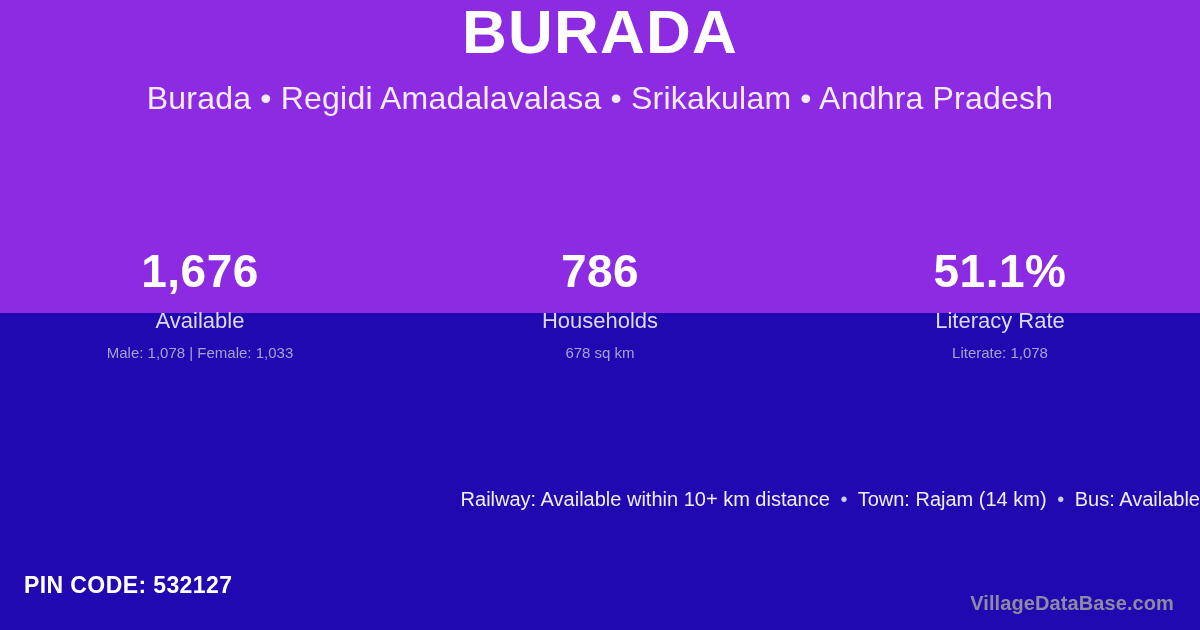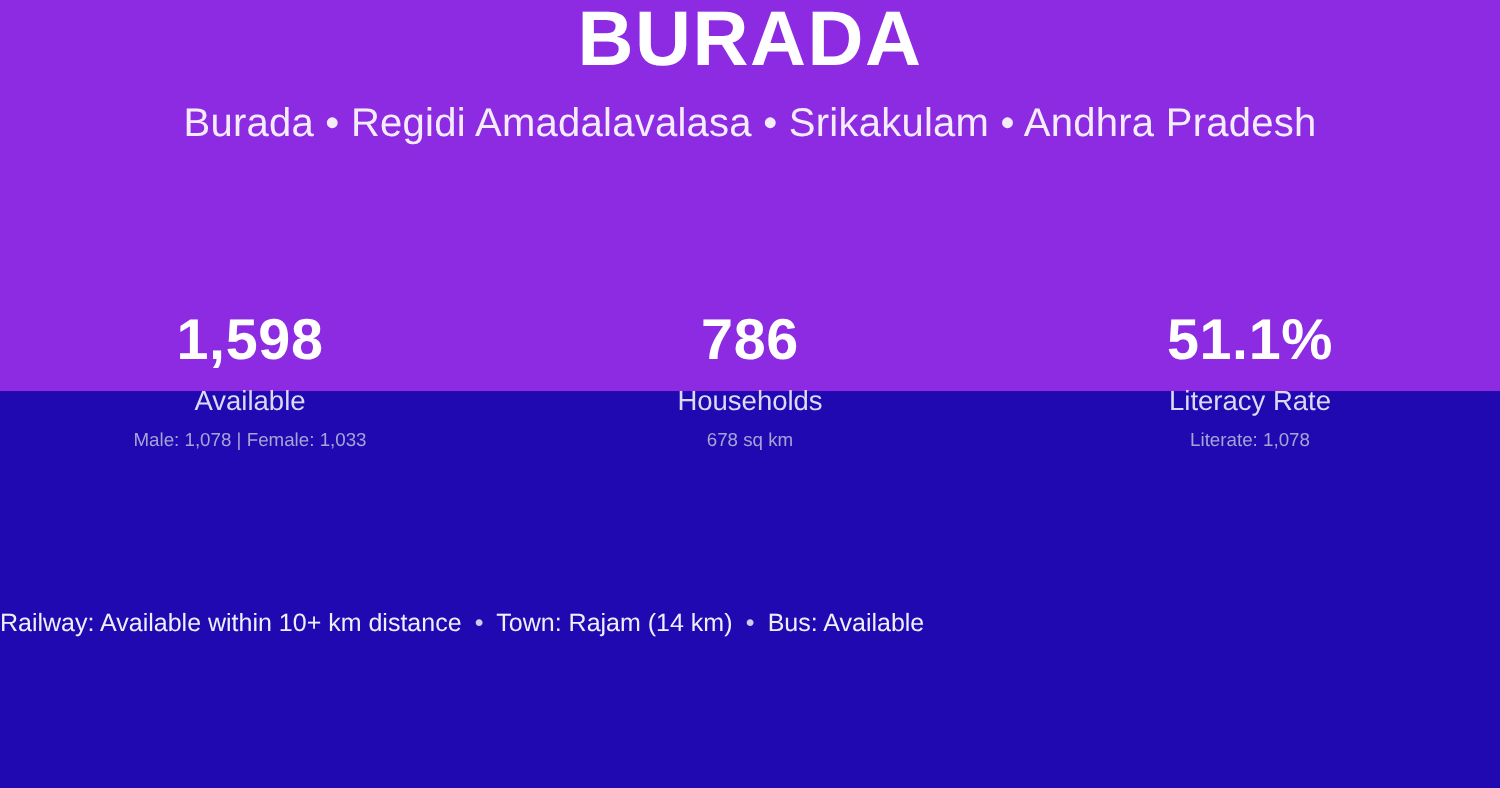--- a/index.html
+++ b/index.html
@@ -100,21 +100,21 @@
     font-weight: normal;
     color: #a6a3d6;
   }
 
   
   .infra {
     position: absolute;
     left: 0;
     top: 487px;
     width: 1200px;
-    text-align: left;
+    text-align: right;
     font-size: 20px;
     line-height: 1.2;
     color: #f0eefb;
   }
   .infra .sep {
     color: #cfcbee;
     padding: 0 5px;
   }
 
   
@@ -155,21 +155,21 @@
   <div class="band-bottom"></div>
 
   <div class="header">
     <h1 class="village-title">BURADA</h1>
     <p class="village-breadcrumb">Burada • Regidi Amadalavalasa • Srikakulam • Andhra Pradesh</p>
   </div>
 
   <div class="stats">
 
     <div class="stat">
-      <div class="stat-value">1,598</div>
+      <div class="stat-value">1,676</div>
       <div class="stat-label">Available</div>
       <div class="stat-sub">Male: 1,078 | Female: 1,033</div>
     </div>
 
     <div class="stat">
       <div class="stat-value">786</div>
       <div class="stat-label">Households</div>
       <div class="stat-sub">678 sq km</div>
     </div>
 
@@ -182,14 +182,18 @@
   </div>
 
   <div class="infra">
     <span>Railway: Available within 10+ km distance</span>
     <span class="sep">•</span>
     <span>Town: Rajam (14 km)</span>
     <span class="sep">•</span>
     <span>Bus: Available</span>
   </div>
 
+  <div class="footer">
+    <div class="pincode">PIN CODE: 532127</div>
+    <div class="brand">VillageDataBase.com</div>
+  </div>
 
 </div>
 
 </body></html>

